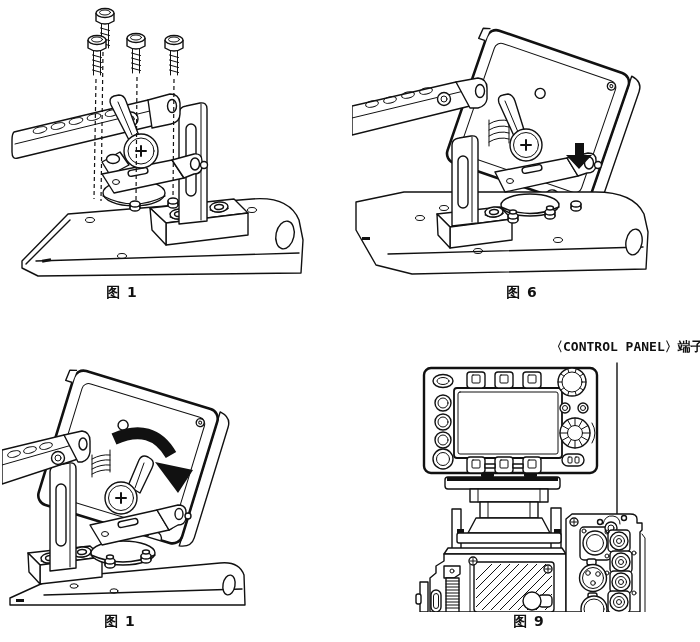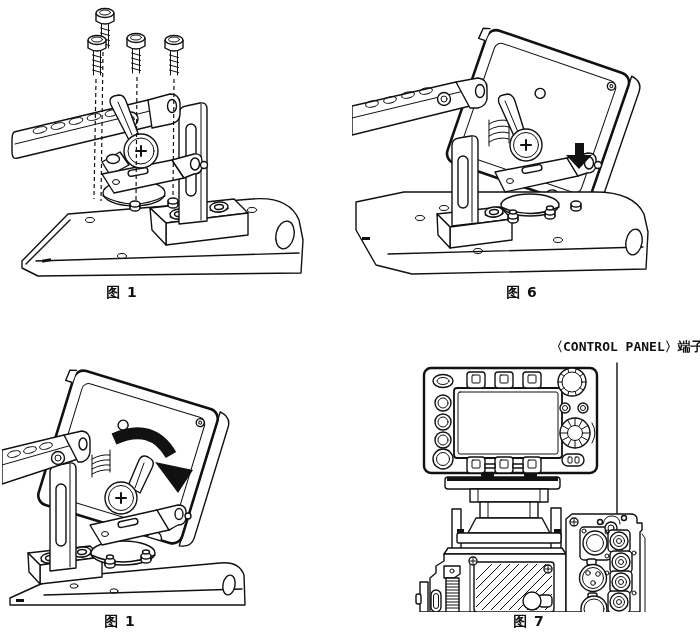--- a/index.html
+++ b/index.html
@@ -392,15 +392,15 @@
     <use href="#tabBtn" transform="translate(118,127)"></use>
     <rect class="wf" x="71" y="134" width="10" height="4"></rect>
     <rect class="wf" x="99" y="134" width="10" height="4"></rect>
   </g>
 </svg>
 
 <div class="callout-label">〈CONTROL PANEL〉端子</div>
 <div class="caption" style="left:52px;top:284px">图 1</div>
 <div class="caption" style="left:452px;top:284px">图 6</div>
 <div class="caption" style="left:50px;top:613px">图 1</div>
-<div class="caption" style="left:459px;top:613px">图 7</div>
+<div class="caption" style="left:459px;top:613px">图 9</div>
 
 </div>
 
 </body></html>

